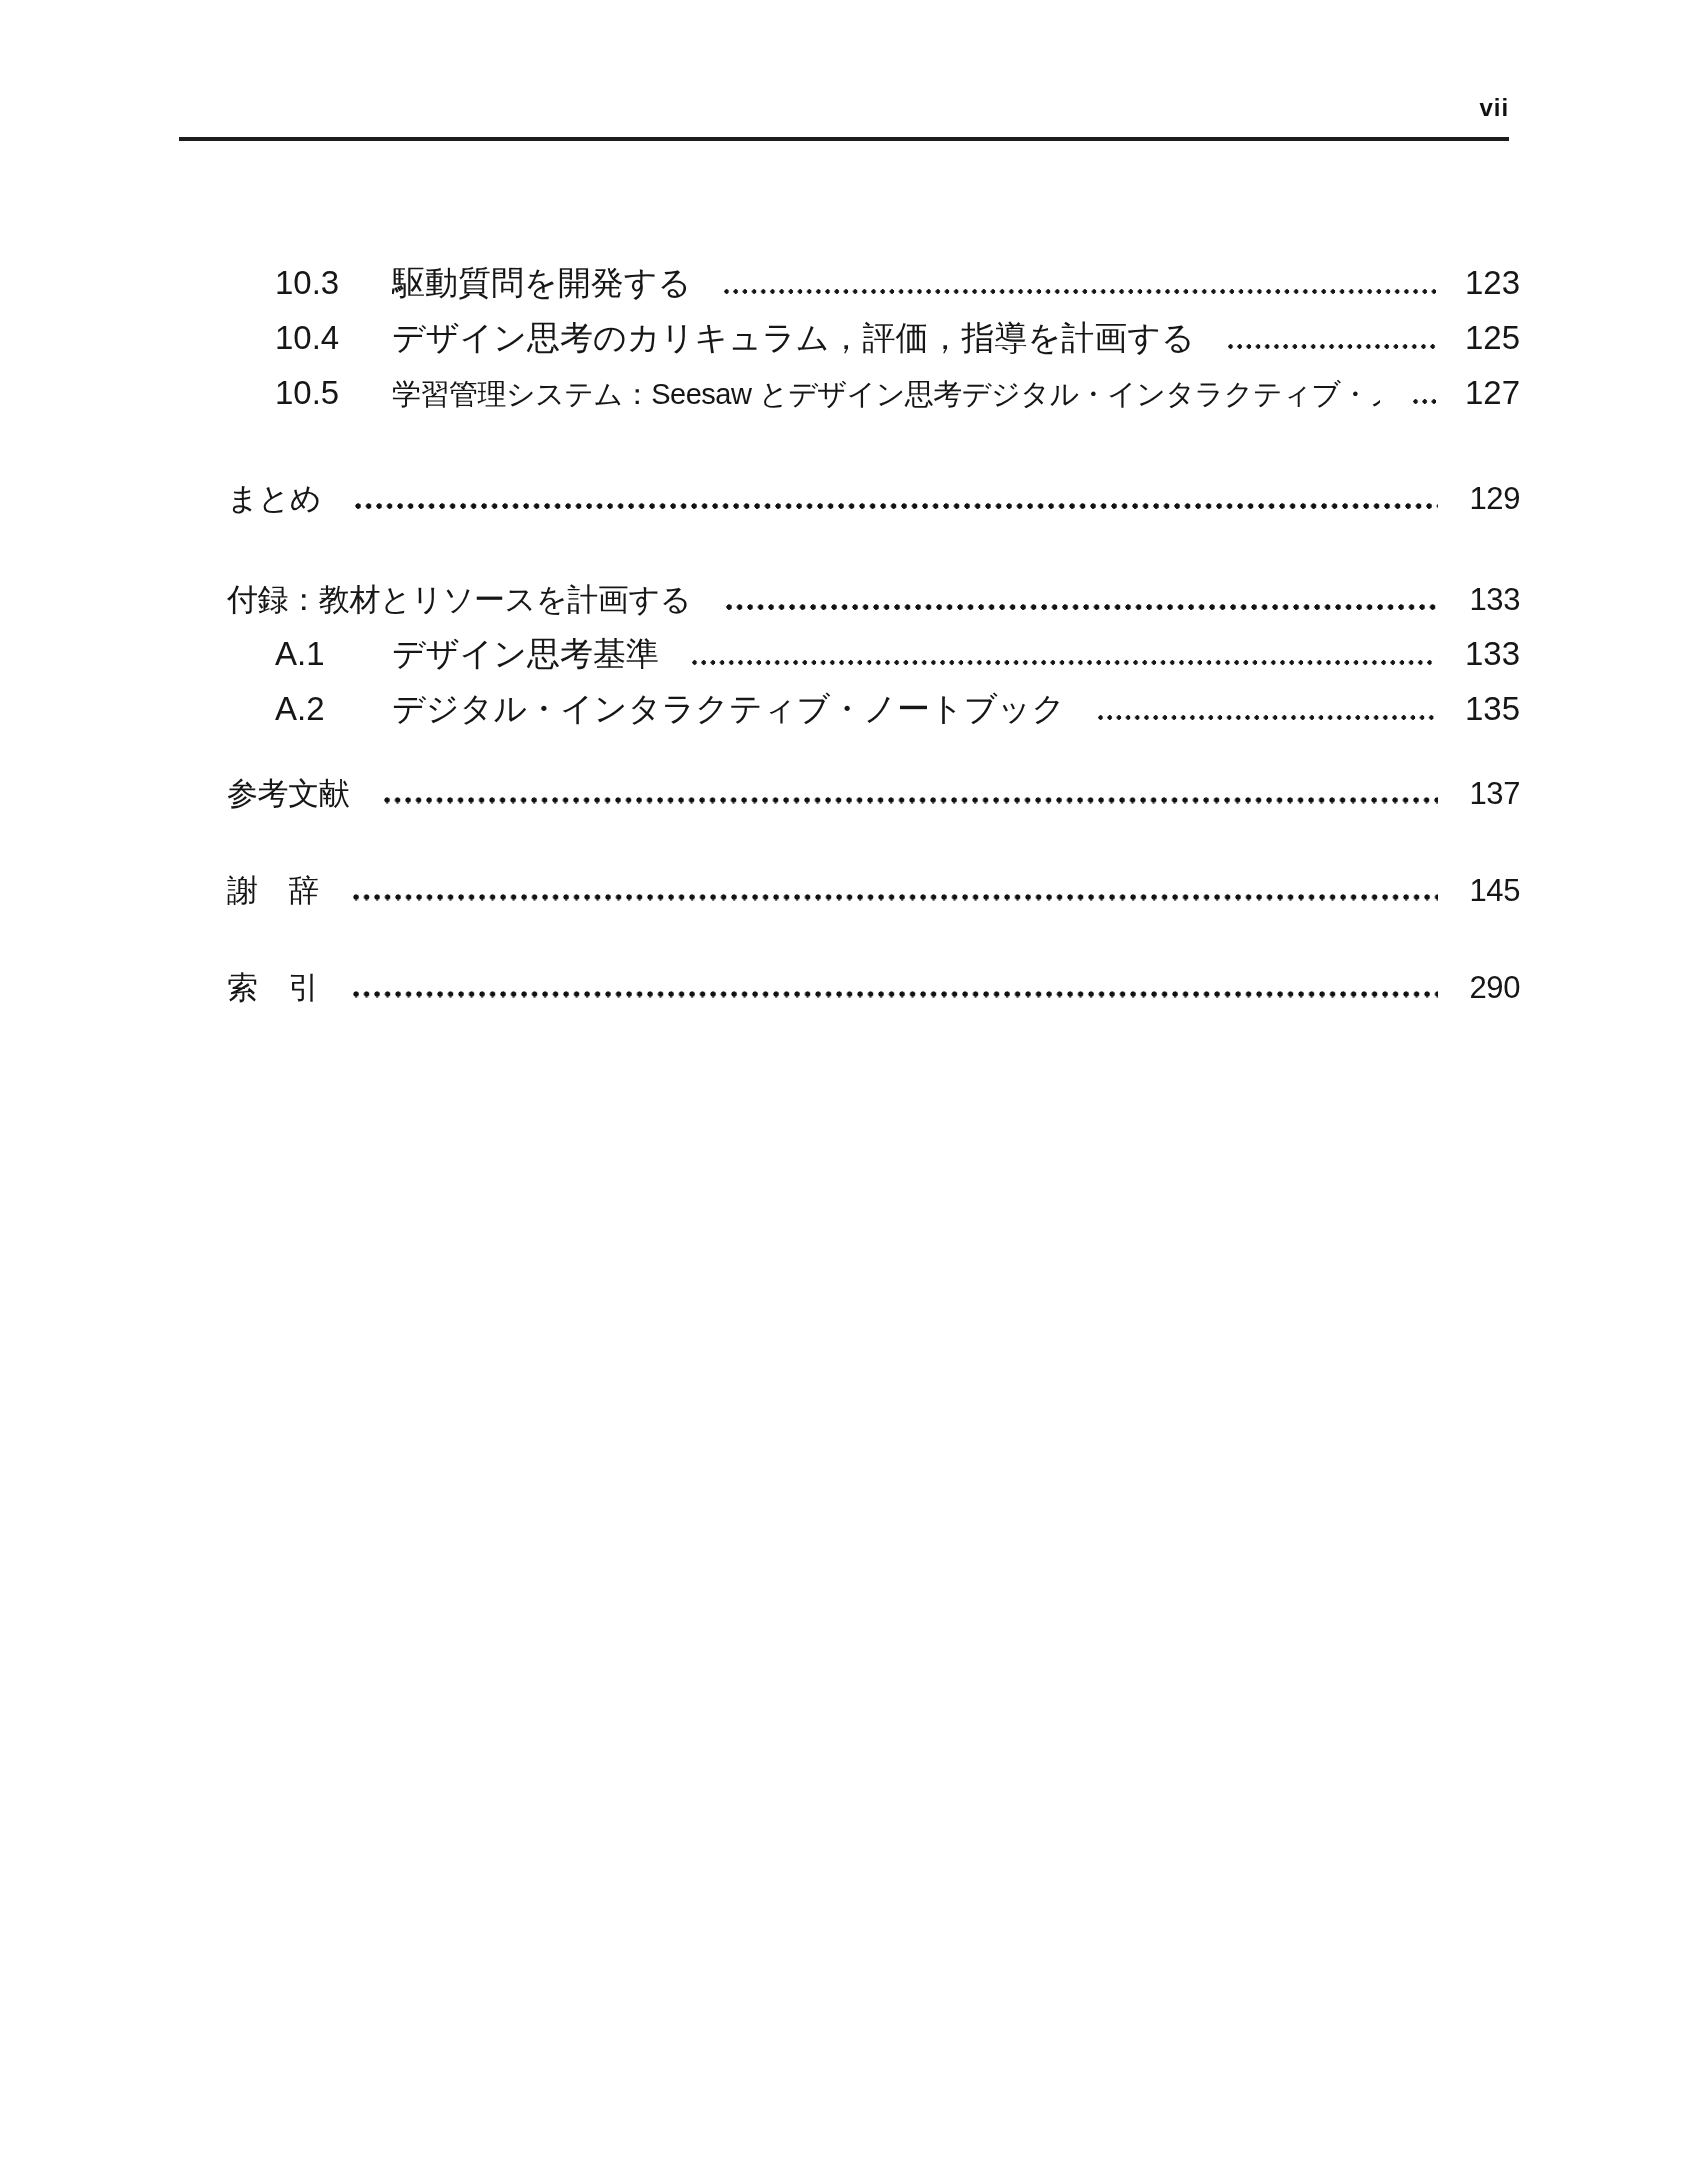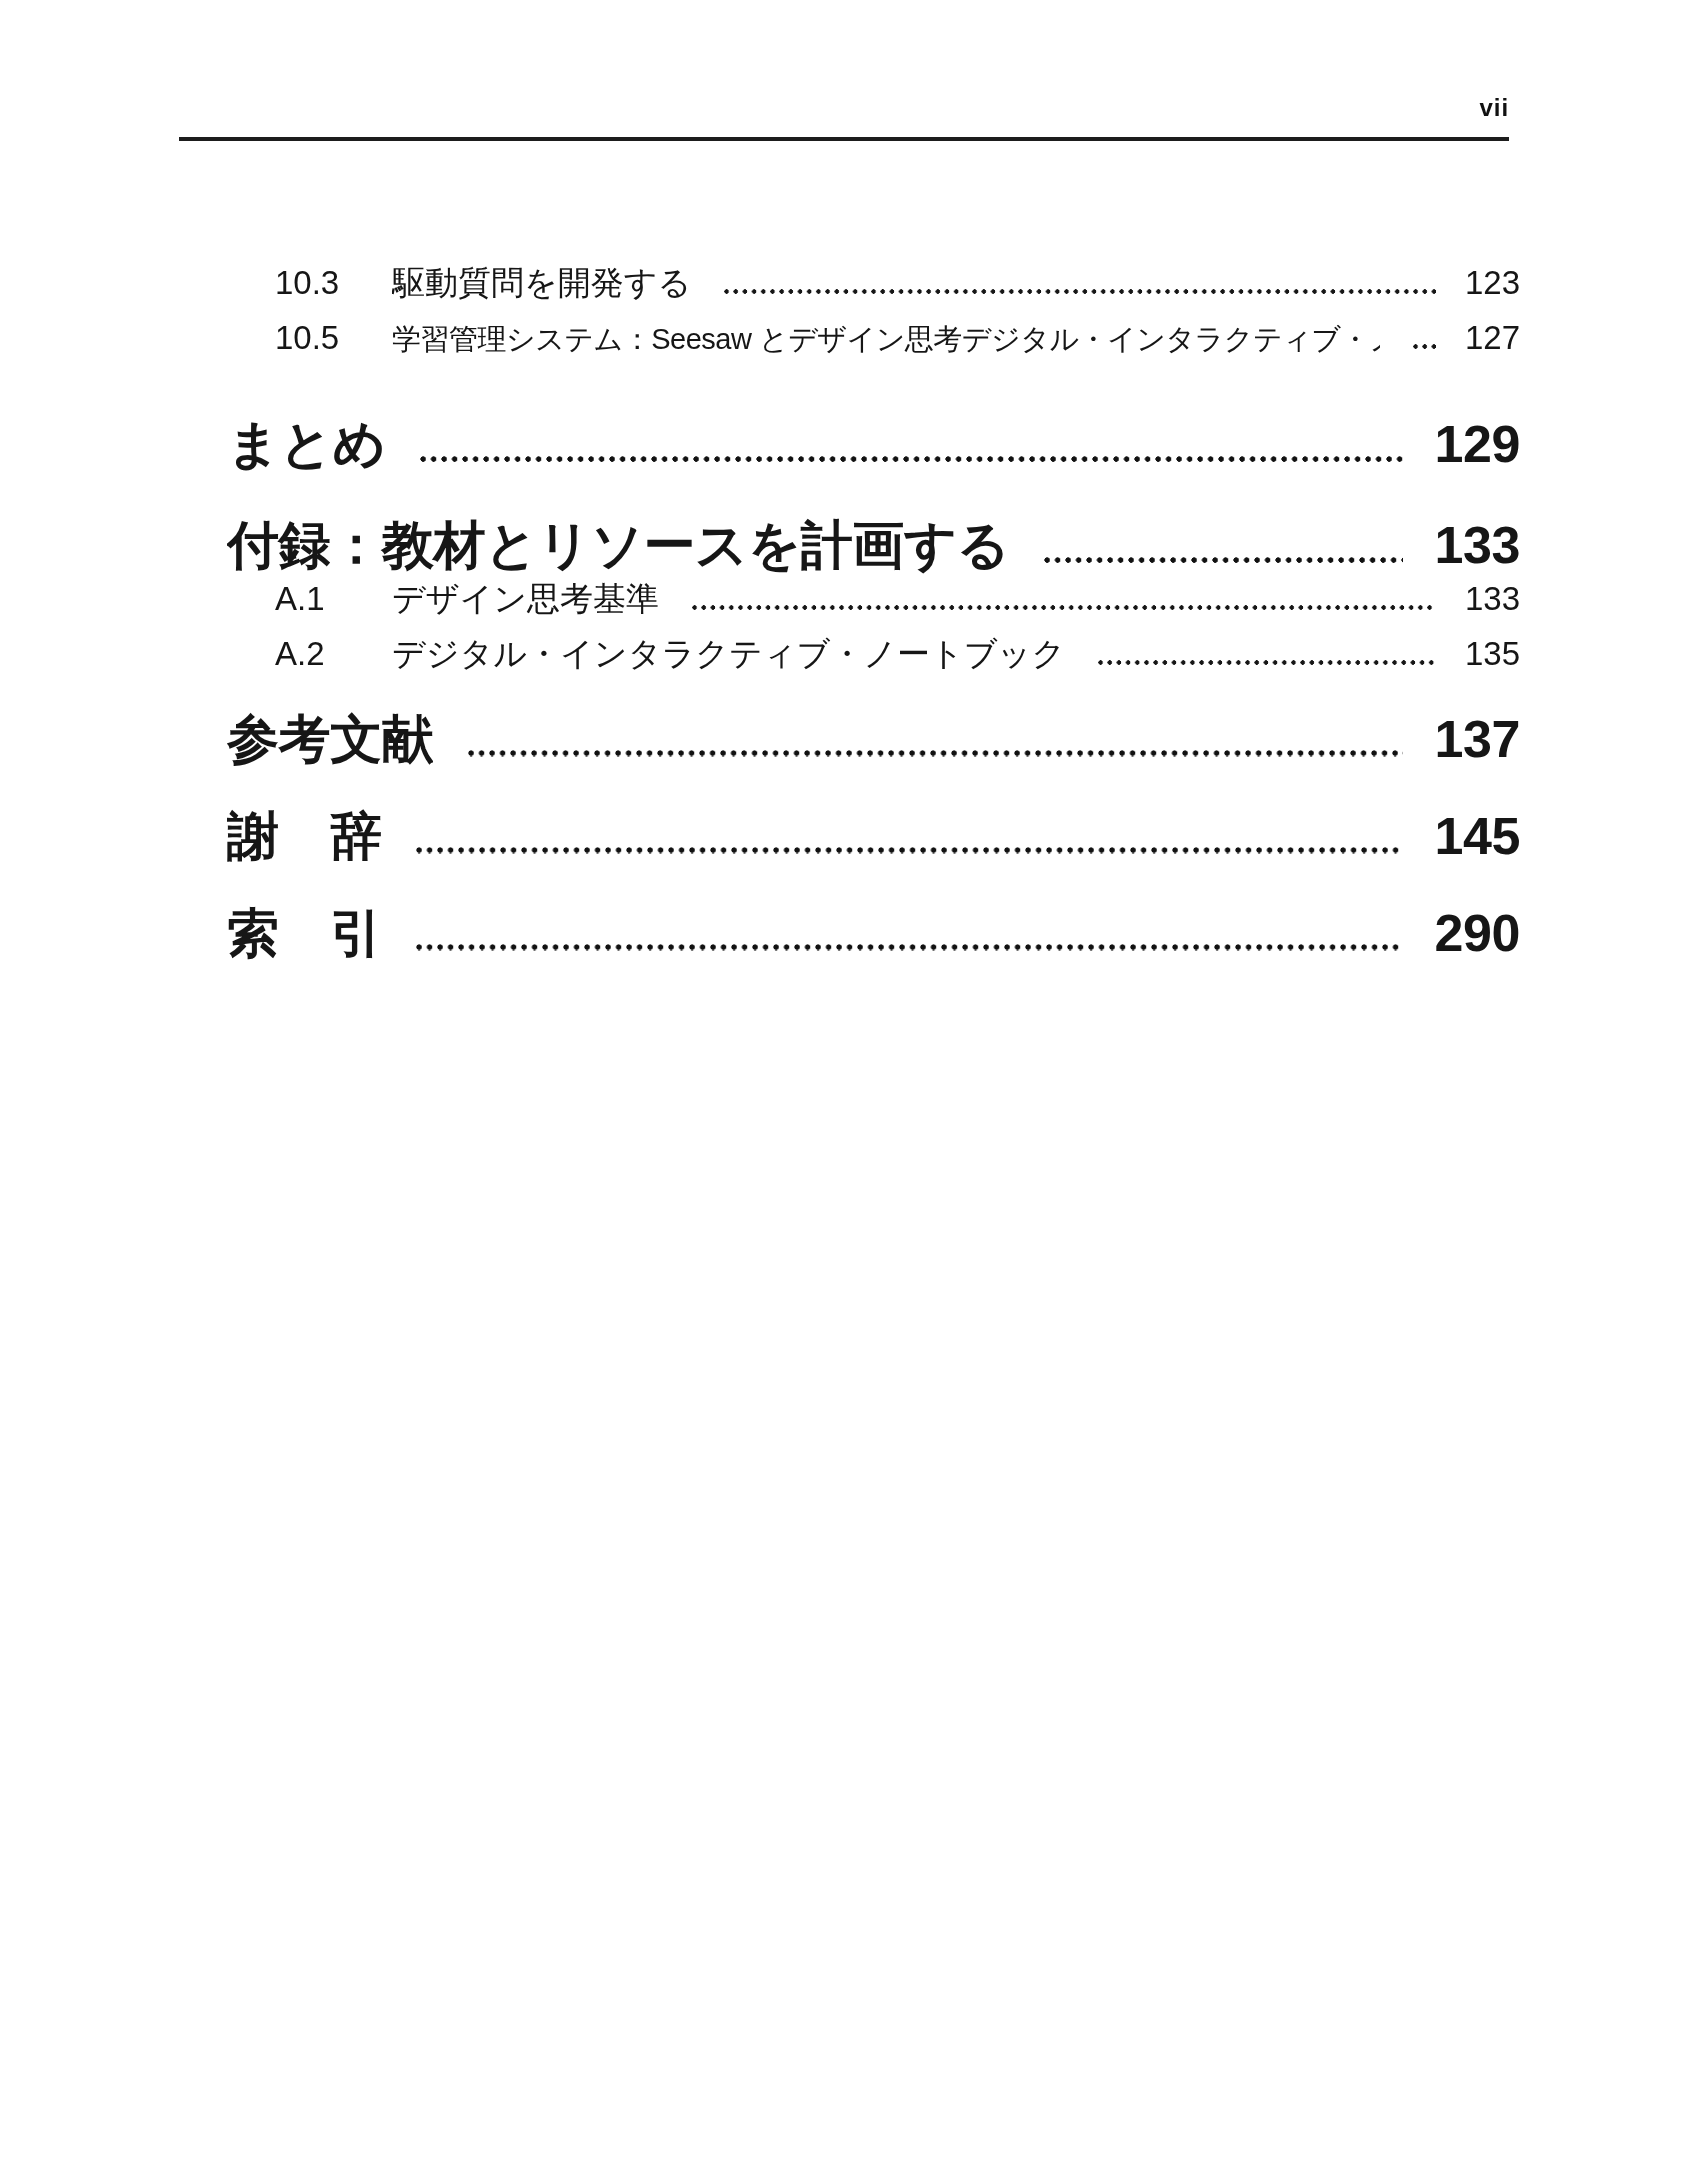--- a/index.html
+++ b/index.html
@@ -22,21 +22,21 @@
     position:absolute;left:227px;top:255px;width:1293px;
   }
   .row{
     display:flex;align-items:baseline;white-space:nowrap;gap:24px;
   }
   .row-sub{
     font-size:33px;line-height:55px;font-weight:400;
     padding-left:48px;
   }
   .row-heading{
-    font-size:52px;line-height:66px;font-weight:bold;
+    font-size:31px;line-height:66px;font-weight:normal;
     letter-spacing:-0.4px;
   }
   .num{
     flex:0 0 93px;
   }
   .title{
     flex:0 1 auto;overflow:hidden;
   }
   .row-condensed .title{
     font-size:29px;letter-spacing:-0.5px;
@@ -67,20 +67,26 @@
 
 <div class="toc">
 
   <div class="row row-sub">
     <span class="num">10.3</span>
     <span class="title">駆動質問を開発する</span>
     <span class="leader"></span>
     <span class="pagenum">123</span>
   </div>
 
+  <div class="row row-sub">
+    <span class="num">10.4</span>
+    <span class="title">デザイン思考のカリキュラム，評価，指導を計画する</span>
+    <span class="leader"></span>
+    <span class="pagenum">125</span>
+  </div>
 
   <div class="row row-sub row-condensed">
     <span class="num">10.5</span>
     <span class="title">学習管理システム：Seesaw とデザイン思考デジタル・インタラクティブ・ノートブック</span>
     <span class="leader"></span>
     <span class="pagenum">127</span>
   </div>
 
   <div class="row row-heading mt-matome">
     <span class="title">まとめ</span>

